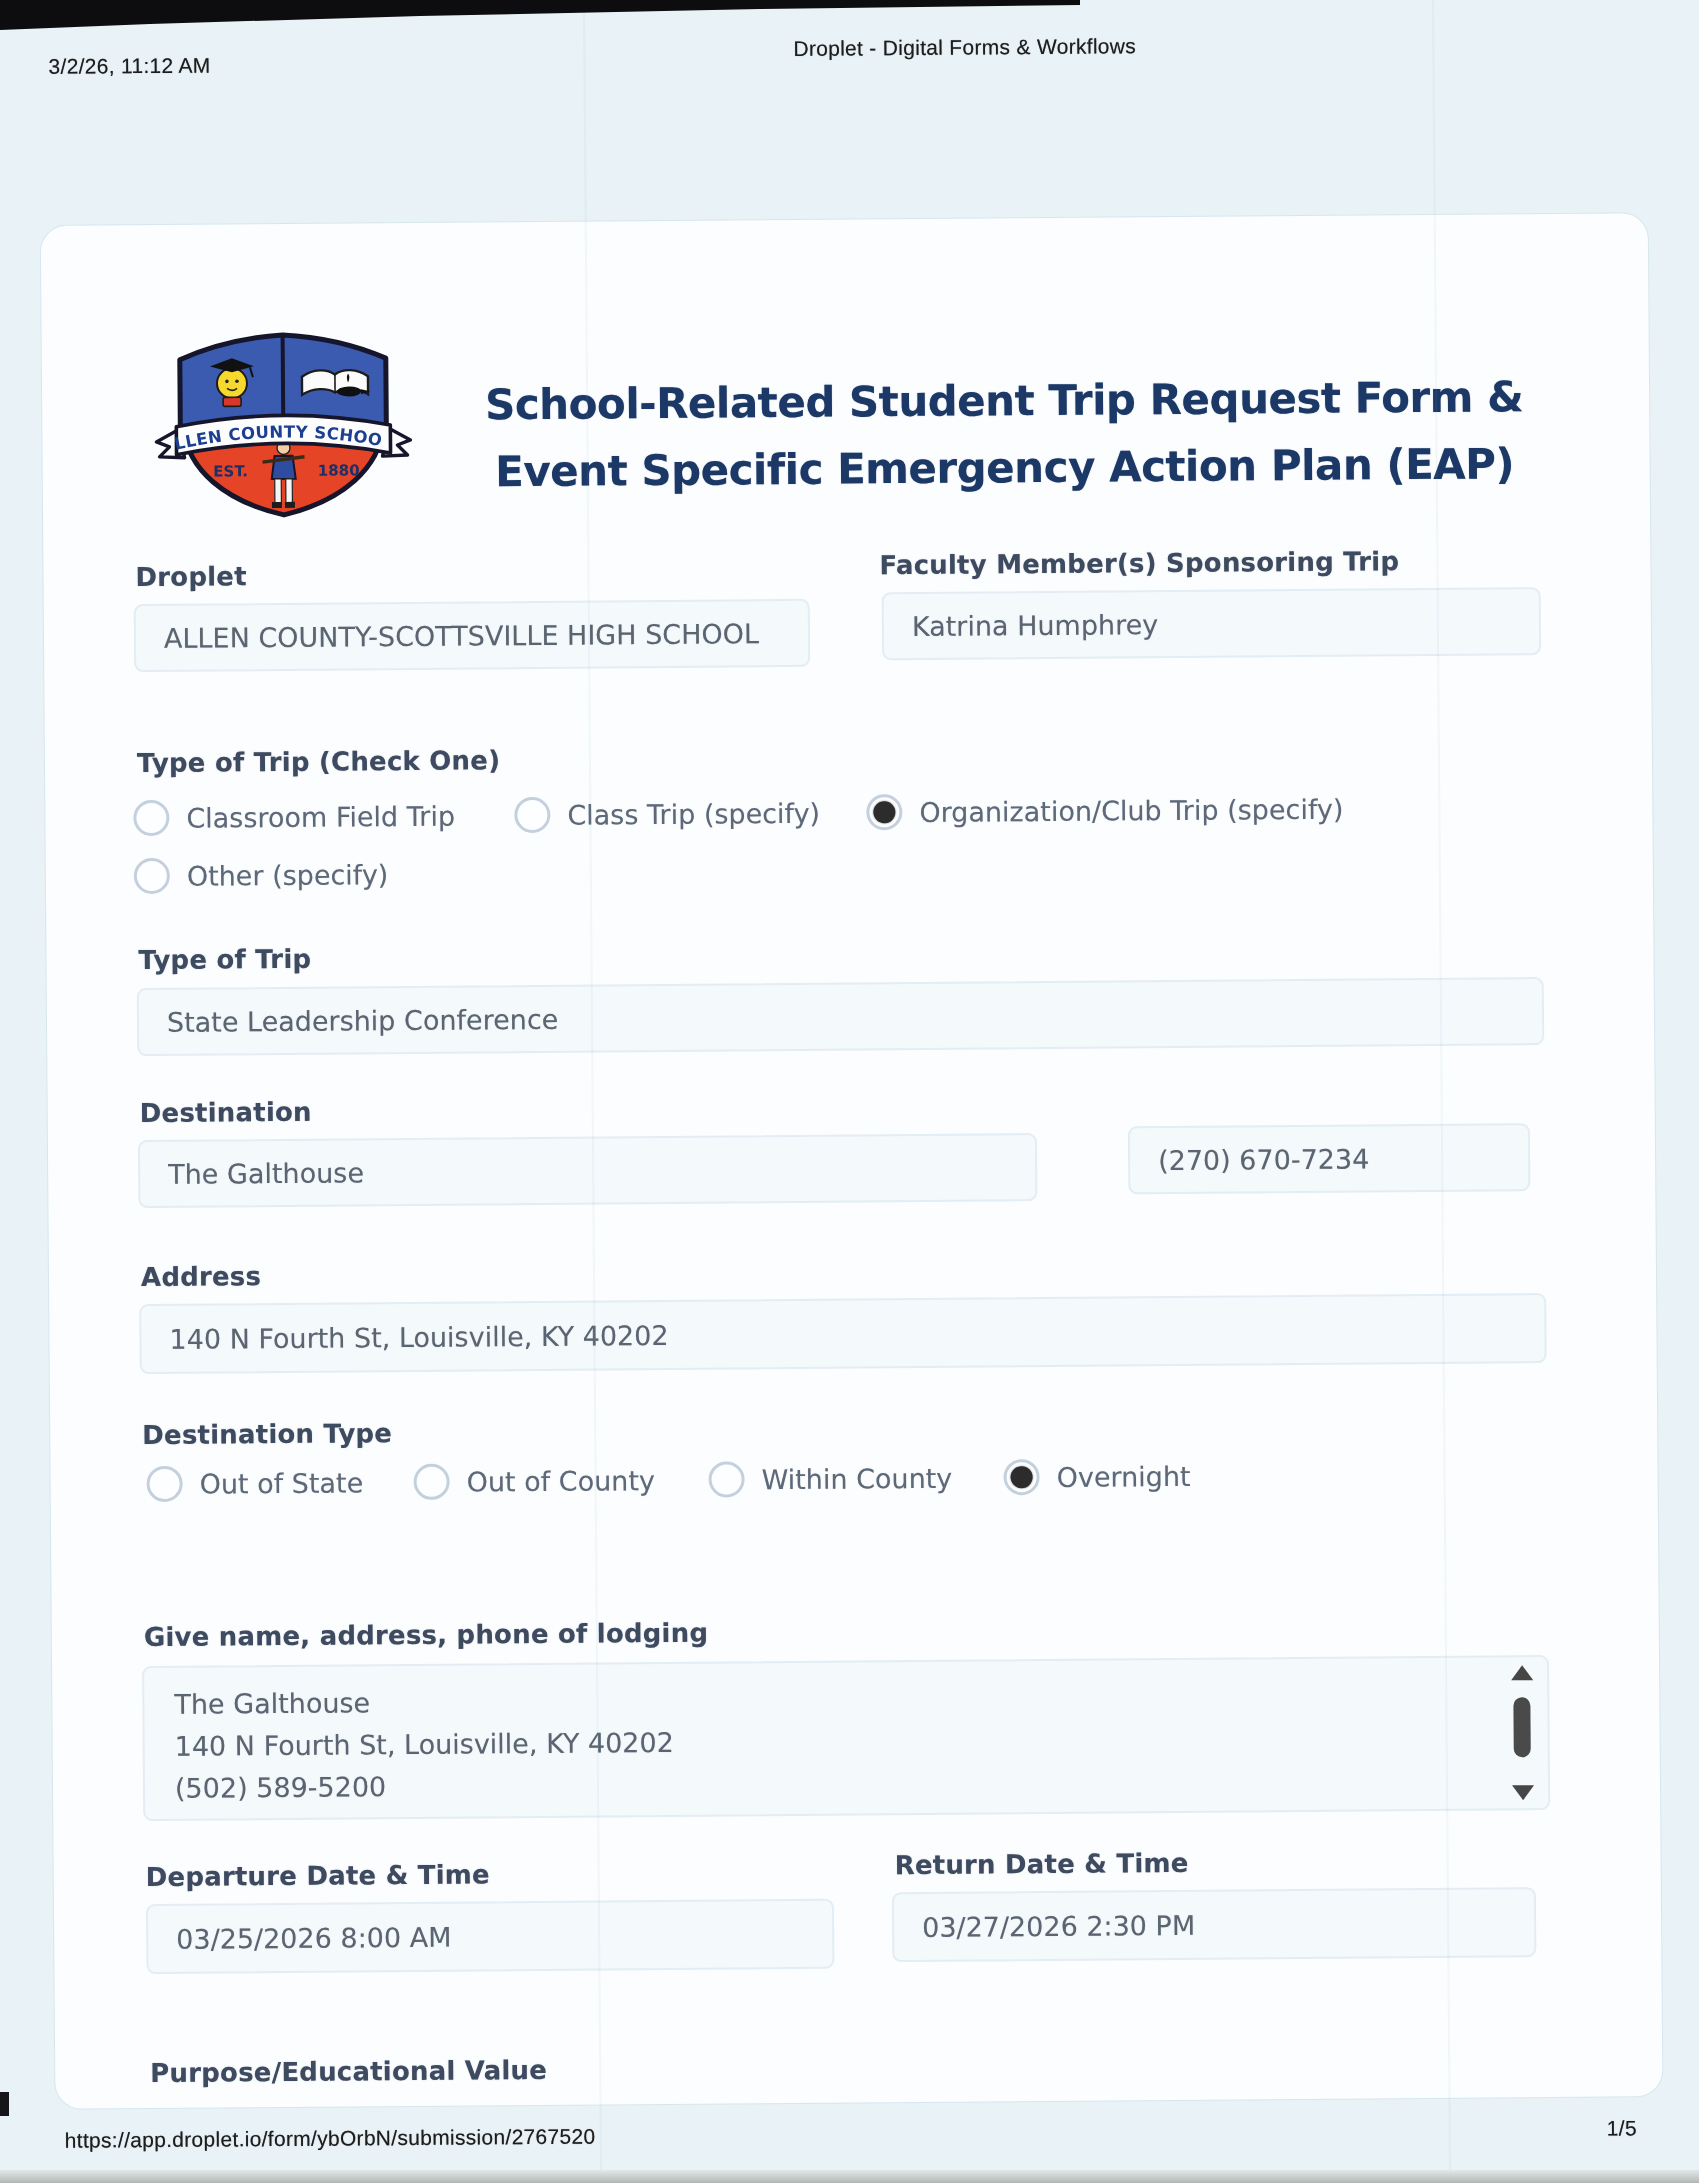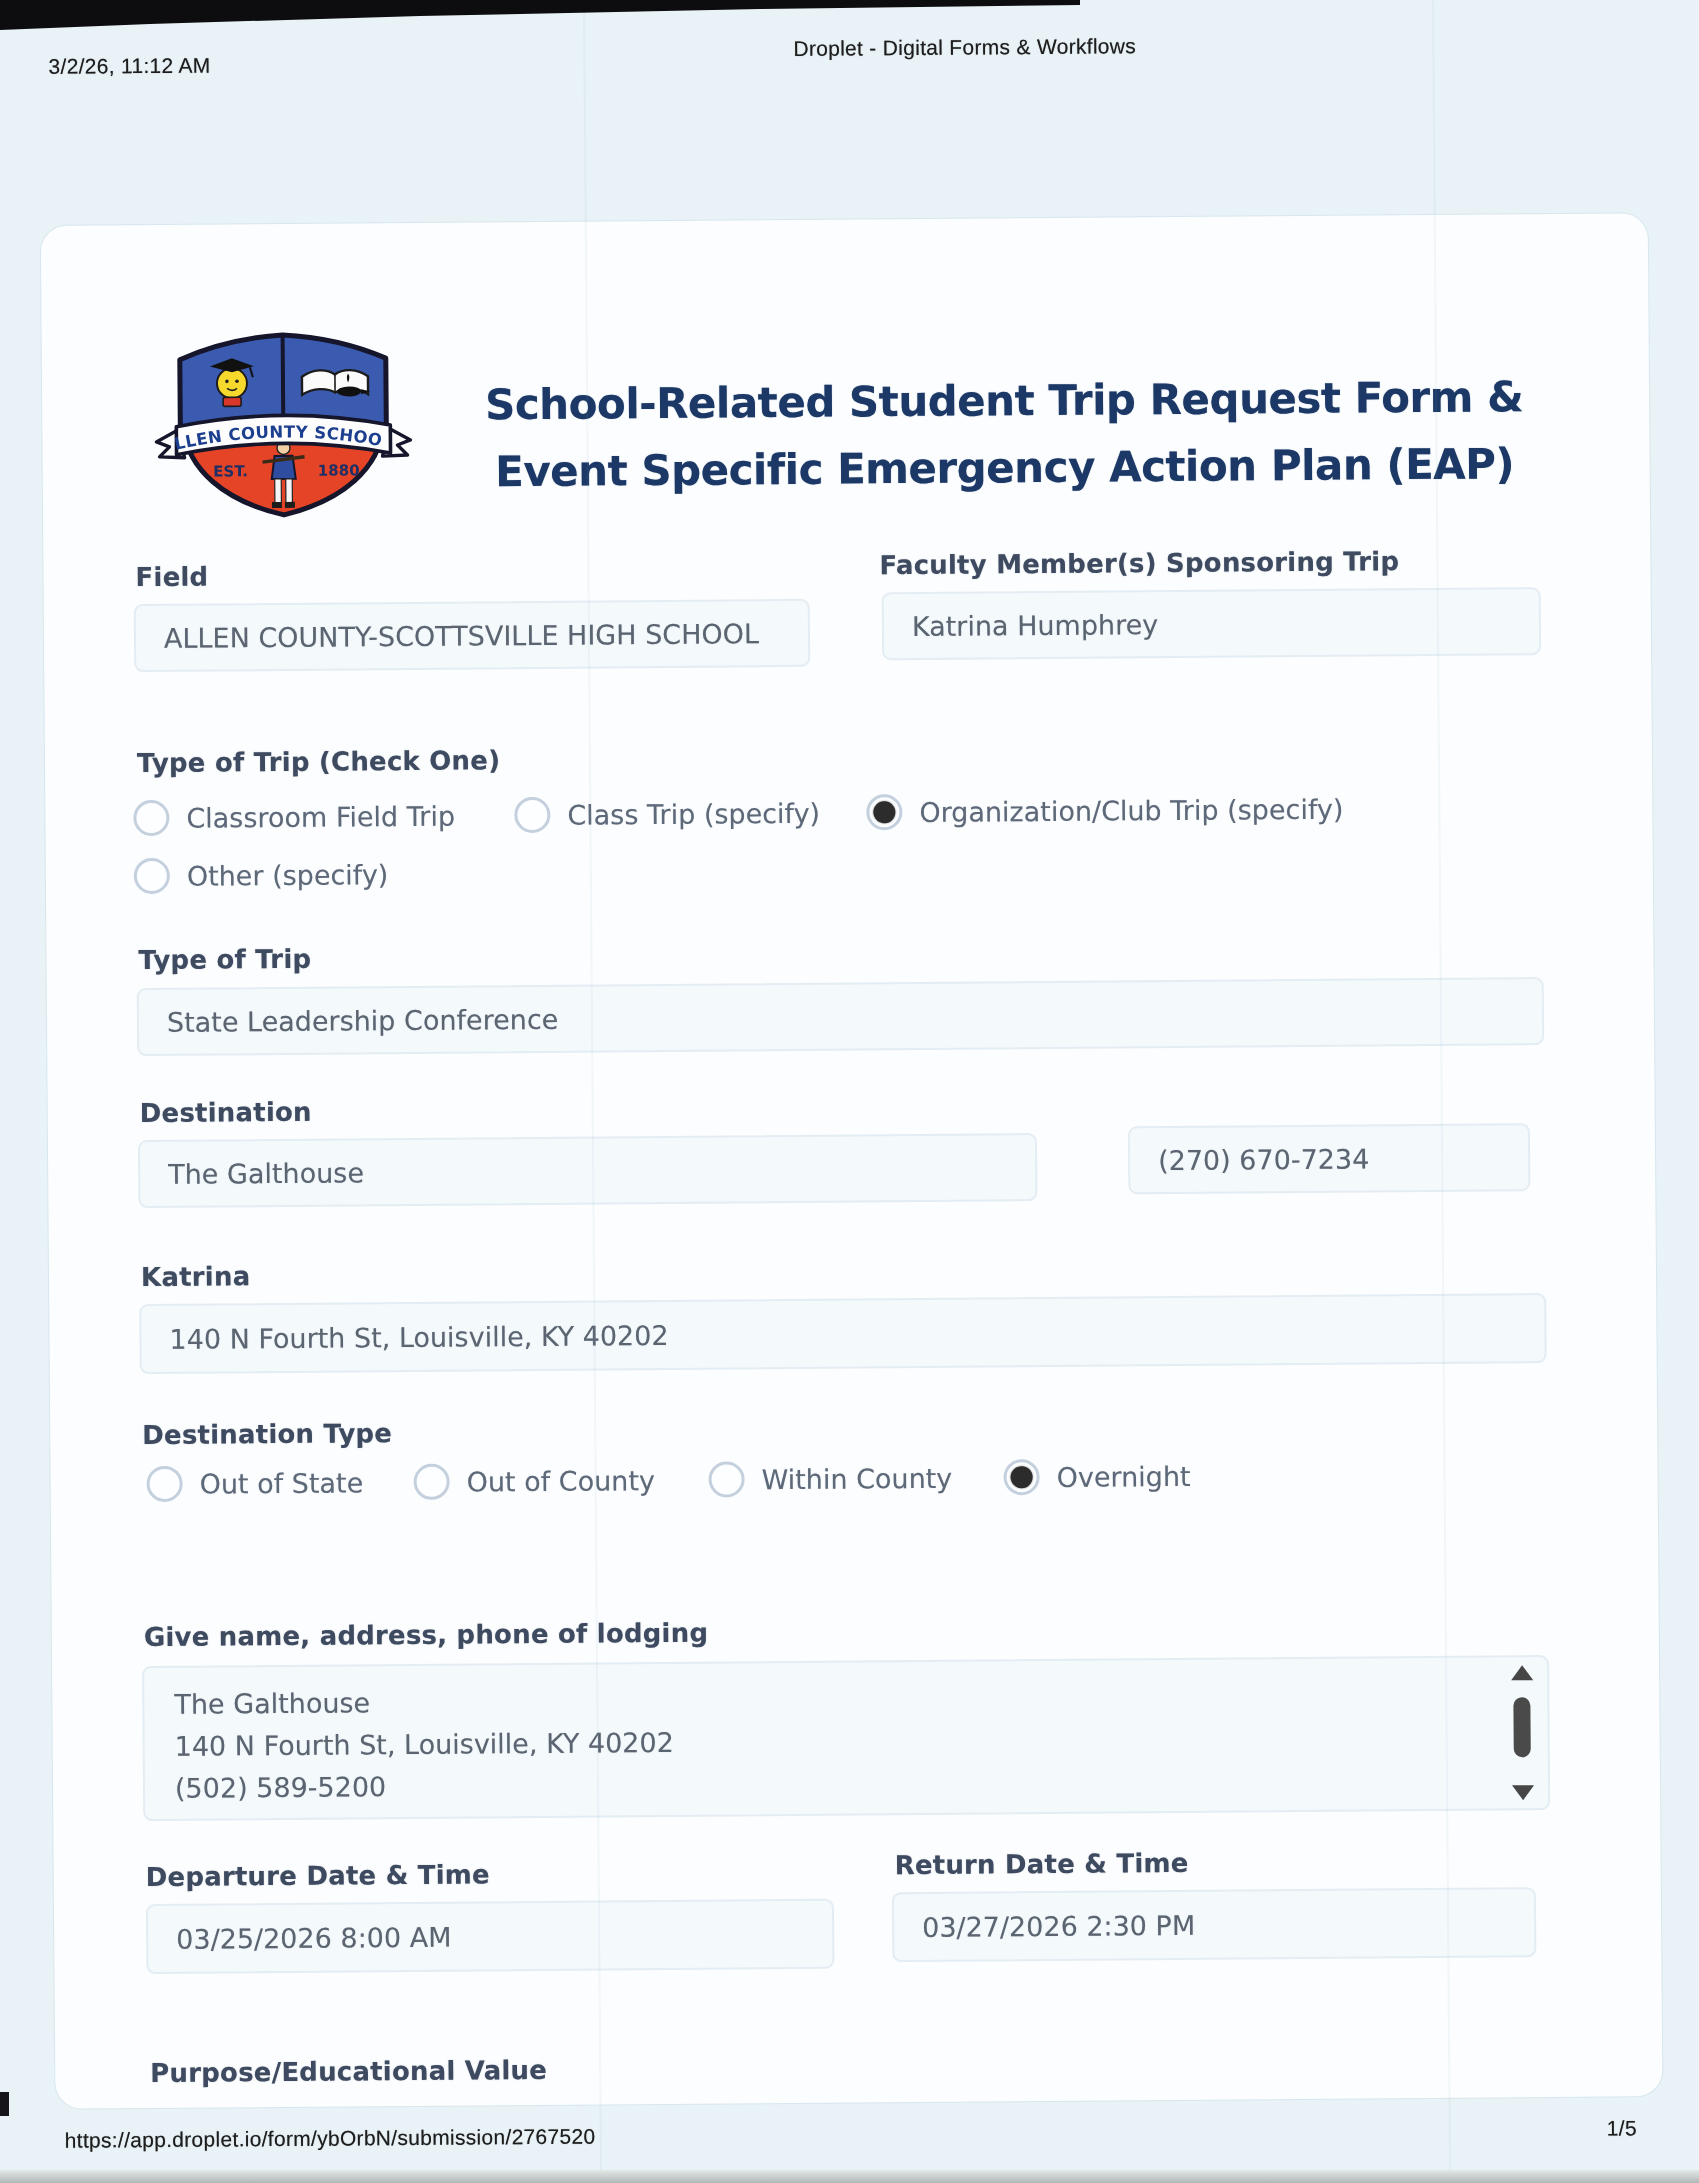--- a/index.html
+++ b/index.html
@@ -128,21 +128,21 @@
         <textPath href="#bannerArc" startOffset="50%" text-anchor="middle">ALLEN COUNTY SCHOOLS</textPath>
       </text>
     </svg>
   </div>
 
   <div class="form-title">
     <div>School-Related Student Trip Request Form &amp;</div>
     <div>Event Specific Emergency Action Plan (EAP)</div>
   </div>
 
-  <div class="flabel" style="left:140px;top:562px">Field</div>
+  <div class="flabel" style="left:140px;top:562px">Droplet</div>
   <div class="field" style="left:138px;top:604px;width:676px;height:68px">
       <span>ALLEN COUNTY-SCOTTSVILLE HIGH SCHOOL</span>
     </div>
 
   <div class="flabel" style="left:884px;top:556px">Faculty Member(s) Sponsoring Trip</div>
   <div class="field" style="left:886px;top:598px;width:659px;height:68px">
       <span>Katrina Humphrey</span>
     </div>
 
   <div class="flabel" style="left:140px;top:748px">Type of Trip (Check One)</div>
@@ -172,21 +172,21 @@
   <div class="flabel" style="left:140px;top:1098px">Destination</div>
   <div class="field" style="left:138px;top:1140px;width:899px;height:68px">
       <span>The Galthouse</span>
     </div>
 
   <div class="flabel" style="left:1133px;top:1132px">Phone</div>
   <div class="field" style="left:1128px;top:1134px;width:402px;height:68px">
       <span>(270) 670-7234</span>
     </div>
 
-  <div class="flabel" style="left:140px;top:1262px">Katrina</div>
+  <div class="flabel" style="left:140px;top:1262px">Address</div>
   <div class="field" style="left:138px;top:1304px;width:1407px;height:70px">
       <span>140 N Fourth St, Louisville, KY 40202</span>
     </div>
 
   <div class="flabel" style="left:140px;top:1420px">Destination Type</div>
 
   <div class="radio-item" style="left:144px;top:1466px">
     <span class="radio"></span>
     <span>Out of State</span>
   </div>

